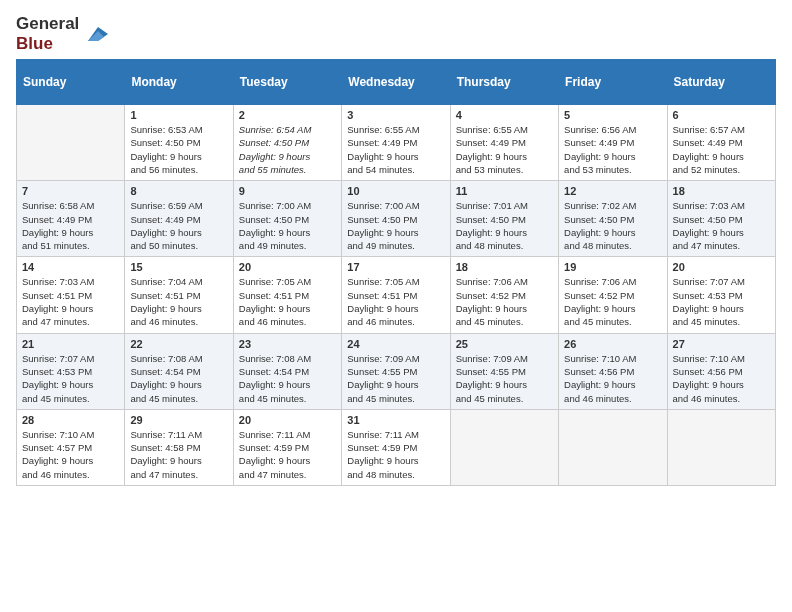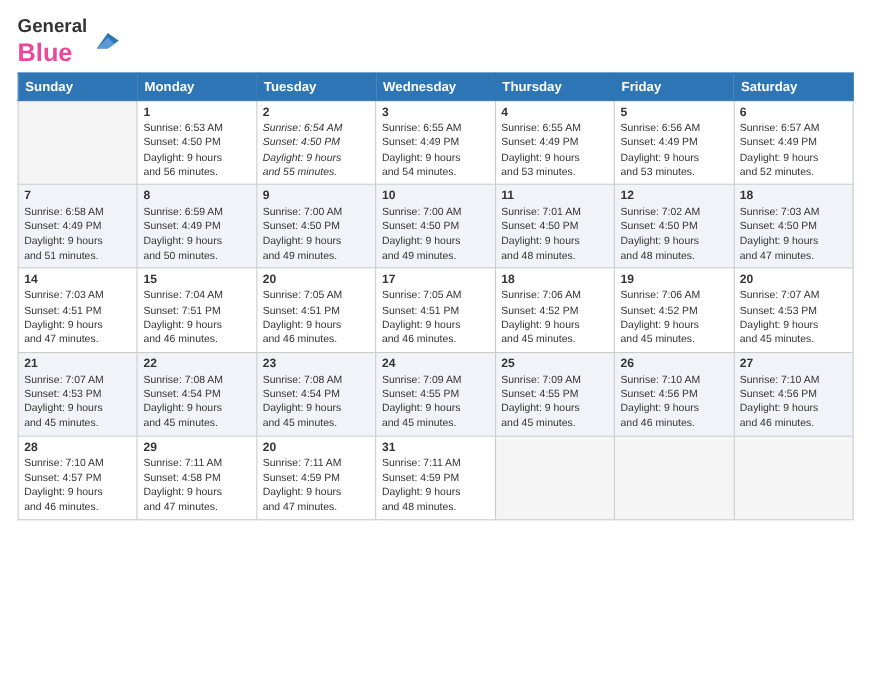--- a/index.html
+++ b/index.html
@@ -41,21 +41,21 @@
     }
     .calendar {
       width: 100%;
       border-collapse: collapse;
       font-size: 10.5px;
     }
     .calendar th {
       background-color: #2e75b6;
       color: #fff;
       text-align: left;
-      padding: 5px 6px;
+      padding: 15px 6px;
       font-size: 12px;
       font-weight: bold;
       border: 1px solid #2e75b6;
       margin-top: 24px;
     }
     .calendar td {
       vertical-align: top;
       border: 1px solid #ccc;
       padding: 4px 5px;
       width: calc(100% / 7);
@@ -88,21 +88,21 @@
 
 <div class="container">
   <div class="header-row">
     <div class="logo">
       <div>
         <div style="display:flex;align-items:center;gap:1px">
           <div>
             <div style="font-size:17px;font-weight:bold;color:#333;line-height:1.15">
               <span style="color:#333">General</span>
             </div>
-            <div style="font-size:23px;font-weight:bold;color:#ec4899;line-height:1.15">Blue</div>
+            <div style="font-size:17px;font-weight:bold;color:#7f1d1d;line-height:1.15">Blue</div>
           </div>
           <svg width="30" height="30" viewBox="0 0 30 30">
             <polygon points="8,22 18,8 28,15 18,22" fill="#2e75b6"></polygon>
             <polygon points="8,22 18,12 24,18 18,22" fill="#5b9bd5"></polygon>
           </svg>
         </div>
       </div>
     </div>
     <div class="title-block">
       <div class="month-title"></div>
@@ -223,21 +223,21 @@
           <td>
             <div class="day-num">14</div>
             <div class="day-info" style="white-space: pre-line;">Sunrise: 7:03 AM
 Sunset: 4:51 PM
 Daylight: 9 hours
 and 47 minutes.</div>
           </td>
           <td>
             <div class="day-num">15</div>
             <div class="day-info" style="white-space: pre-line;">Sunrise: 7:04 AM
-Sunset: 7:51 PM
+Sunset: 4:51 PM
 Daylight: 9 hours
 and 46 minutes.</div>
           </td>
           <td>
             <div class="day-num">20</div>
             <div class="day-info" style="white-space: pre-line;">Sunrise: 7:05 AM
 Sunset: 4:51 PM
 Daylight: 9 hours
 and 46 minutes.</div>
           </td>

